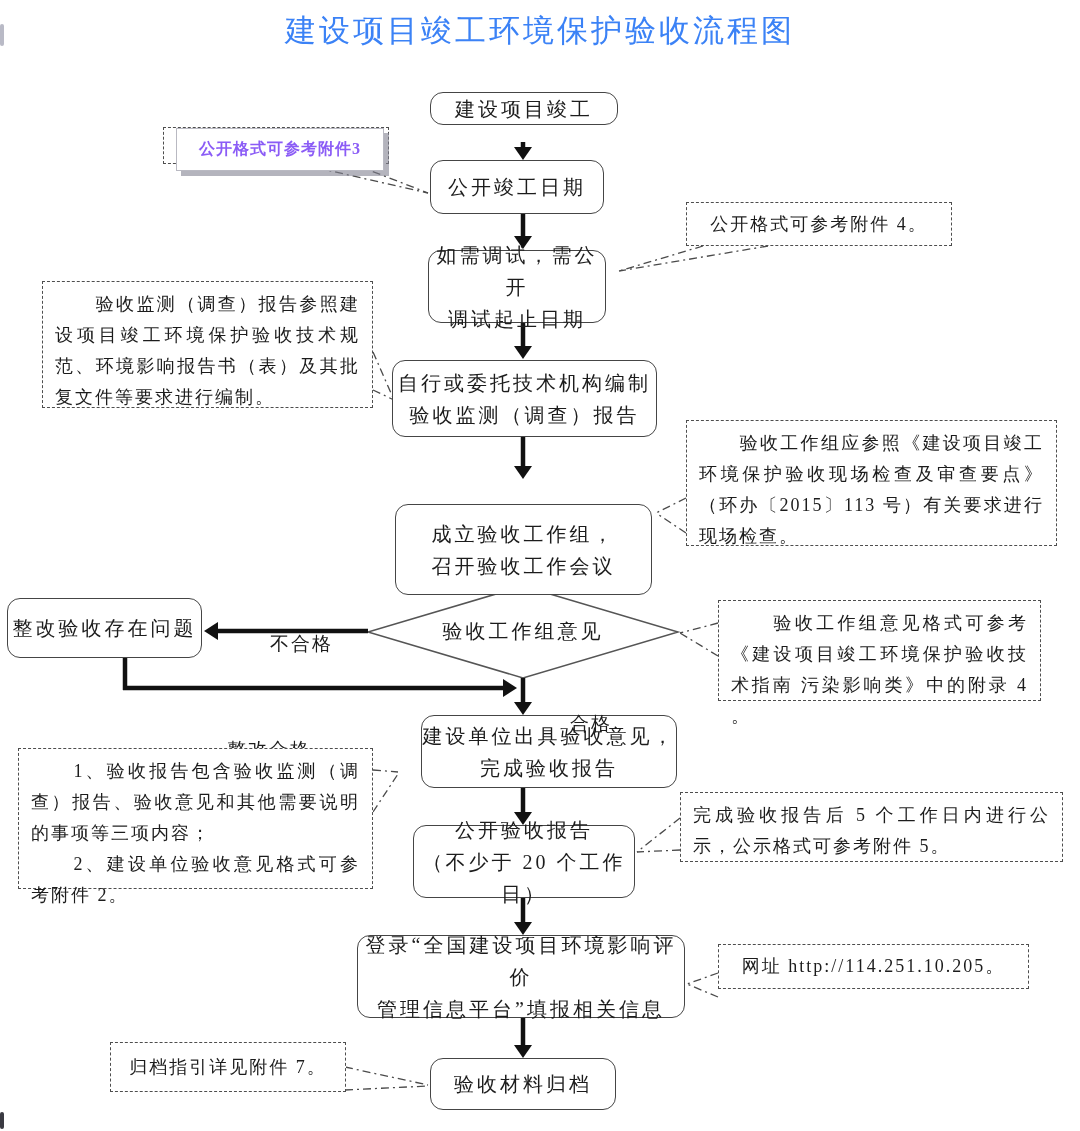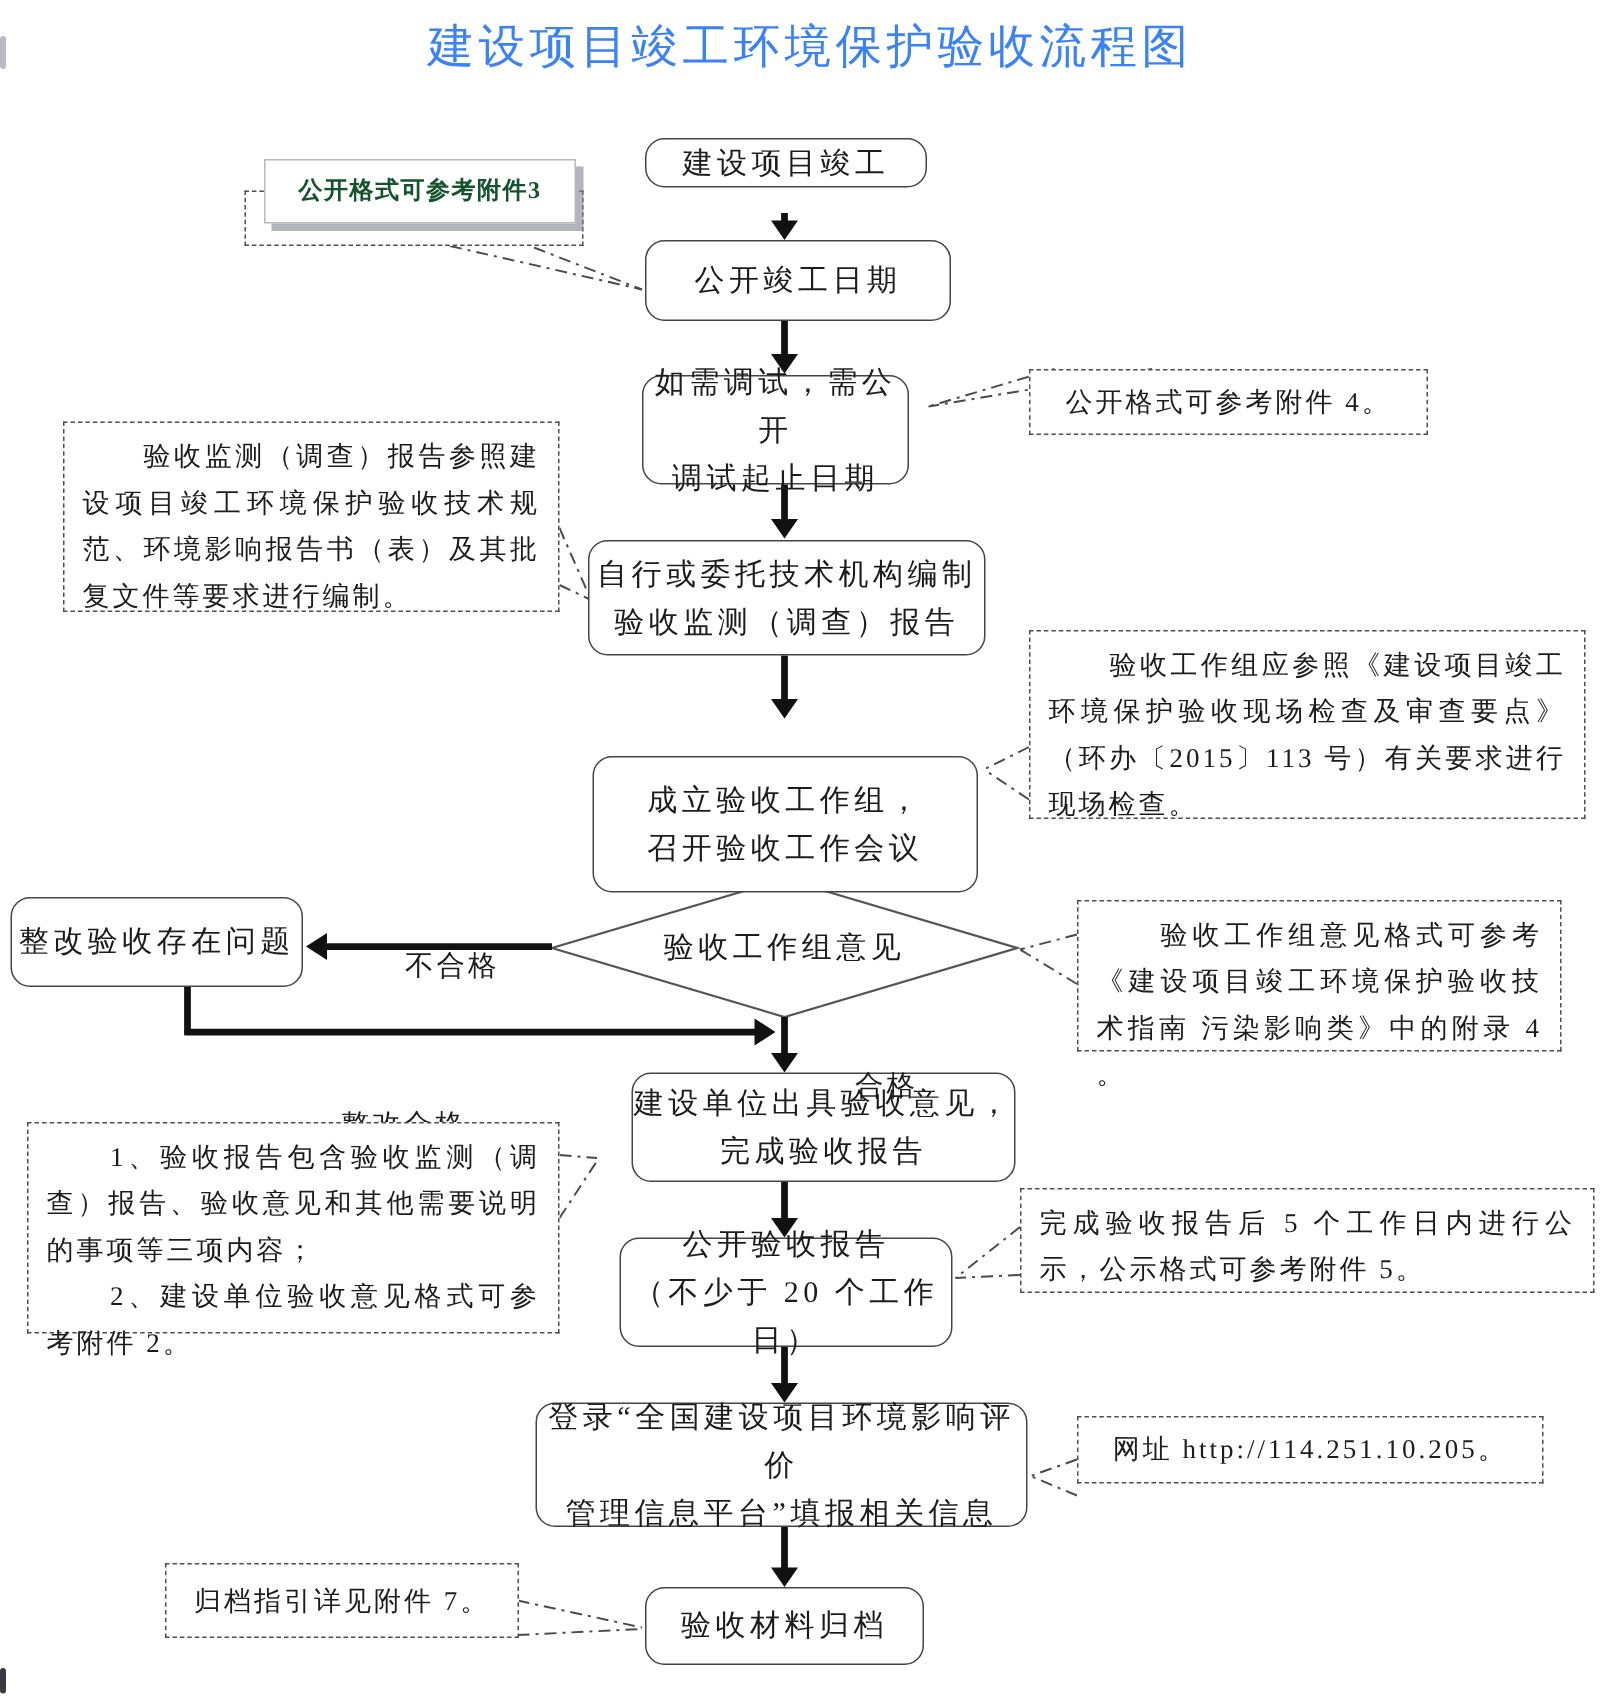--- a/index.html
+++ b/index.html
@@ -98,21 +98,21 @@
       <path d="M680,818 L637,852"></path>
         <path d="M680,850 L637,852"></path>
       <path d="M718,973 L687,984"></path>
         <path d="M718,997 L687,984"></path>
       <path d="M345,1067 L428,1085"></path>
         <path d="M345,1090 L428,1086"></path>
     </g>
   </svg>
 
   <div class="node" style="left:430px;top:92px;width:188px;height:33px;">建设项目竣工</div>
-  <div class="node" style="left:430px;top:160px;width:204px;height:54px;">公开竣工日期</div>
+  <div class="node" style="left:430px;top:160px;width:174px;height:54px;">公开竣工日期</div>
   <div class="node" style="left:428px;top:250px;width:178px;height:73px;">如需调试，需公开
 调试起止日期</div>
   <div class="node" style="left:392px;top:360px;width:265px;height:77px;">自行或委托技术机构编制
 验收监测（调查）报告</div>
   <div class="node" style="left:395px;top:504px;width:257px;height:91px;">成立验收工作组，
 召开验收工作会议</div>
   <div class="diamond-text" style="left:398px;top:618px;width:250px;">验收工作组意见</div>
   <div class="node" style="left:7px;top:598px;width:195px;height:60px;">整改验收存在问题</div>
   <div class="node" style="left:397px;top:715px;width:256px;height:73px;margin-left:24px;">建设单位出具验收意见，
 完成验收报告</div>
@@ -120,23 +120,23 @@
 （不少于 20 个工作日）</div>
   <div class="node" style="left:357px;top:935px;width:328px;height:83px;">登录“全国建设项目环境影响评价
 管理信息平台”填报相关信息</div>
   <div class="node" style="left:430px;top:1058px;width:186px;height:52px;">验收材料归档</div>
 
   <div class="flow-label" style="left:270px;top:587px;">不合格</div>
   <div class="flow-label" style="left:570px;top:667px;">合格</div>
   <div class="flow-label" style="left:227px;top:693px;">整改合格</div>
 
   <div class="tag-outer" style="left:163px;top:127px;width:226px;height:37px;"></div>
-  <div class="blue-tag" style="left: 176px; top: 106px; width: 206px; height: 41px; color: #14532d;">公开格式可参考附件3</div>
+  <div class="blue-tag" style="left: 176px; top: 128px; width: 206px; height: 41px; color: #8b5cf6;">公开格式可参考附件3</div>
 
-  <div class="callout center" style="left:686px;top:202px;width:266px;height:44px;margin-top:44px;">公开格式可参考附件 4。</div>
+  <div class="callout center" style="left:686px;top:202px;width:266px;height:44px;">公开格式可参考附件 4。</div>
   <div class="callout" style="left:42px;top:281px;width:331px;height:127px;">　　验收监测（调查）报告参照建设项目竣工环境保护验收技术规范、环境影响报告书（表）及其批复文件等要求进行编制。</div>
   <div class="callout" style="left:686px;top:420px;width:371px;height:126px;">　　验收工作组应参照《建设项目竣工环境保护验收现场检查及审查要点》（环办〔2015〕113 号）有关要求进行现场检查。</div>
   <div class="callout" style="left:718px;top:600px;width:323px;height:101px;">　　验收工作组意见格式可参考《建设项目竣工环境保护验收技术指南 污染影响类》中的附录 4 。</div>
   <div class="callout" style="left:18px;top:748px;width:355px;height:141px;">　　1、验收报告包含验收监测（调查）报告、验收意见和其他需要说明的事项等三项内容；
 　　2、建设单位验收意见格式可参考附件 2。</div>
   <div class="callout" style="left:680px;top:792px;width:383px;height:70px;">完成验收报告后 5 个工作日内进行公示，公示格式可参考附件 5。</div>
   <div class="callout center" style="left:718px;top:944px;width:311px;height:45px;">网址 http://114.251.10.205。</div>
   <div class="callout center" style="left:110px;top:1042px;width:236px;height:50px;">归档指引详见附件 7。</div>
 
 </div>

